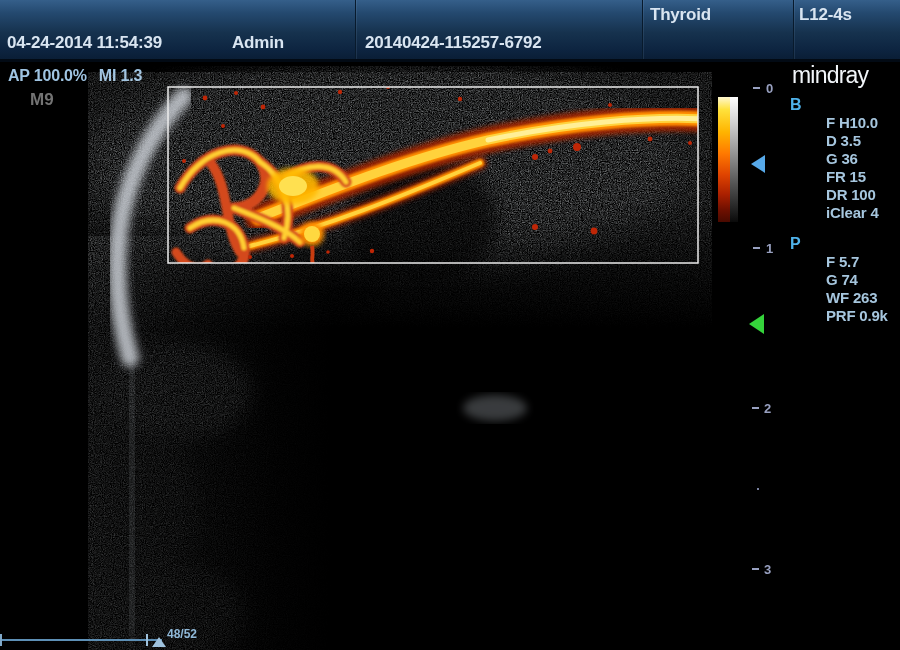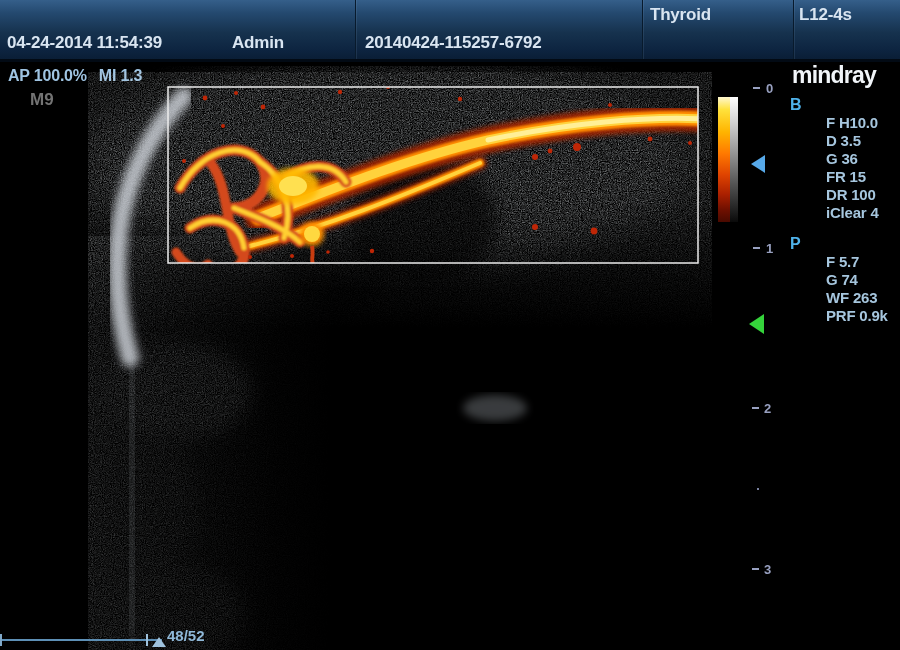--- a/index.html
+++ b/index.html
@@ -10,21 +10,21 @@
     background:linear-gradient(#355f8a 0%,#24496f 22%,#16324e 55%,#0d2440 85%,#0a1e36 100%);
     border-bottom:3px solid #020a14;box-sizing:border-box;}
   .tdiv{position:absolute;top:0;width:1px;height:59px;background:#081a2c;box-shadow:1px 0 0 rgba(160,190,220,.12);}
   .ttext{position:absolute;color:#d9e5f1;font-weight:bold;font-size:17px;letter-spacing:-.2px;white-space:nowrap;}
   
   .apline{position:absolute;left:8px;top:67px;color:#9fc4e2;font-weight:bold;font-size:16px;letter-spacing:-.2px;}
   .apline span{margin-right:12px;}
   .m9{position:absolute;left:30px;top:90px;color:#737373;font-weight:bold;font-size:17px;}
   
   .rpanel{position:absolute;left:790px;top:62px;width:108px;}
-  .logo{color:#f1f5f9;font-weight:bold;font-size:23px;letter-spacing:-.8px;margin:0 0 7px 2px;}
+  .logo{color:#f1f5f9;font-weight:normal;font-size:23px;letter-spacing:-.8px;margin:0 0 7px 2px;}
   .sect{color:#4fb2ea;font-weight:bold;font-size:16px;line-height:18px;}
   .param{color:#a6c6de;font-weight:bold;font-size:15px;line-height:18px;letter-spacing:-.2px;margin-left:36px;}
   .gap{height:13px;}
   
   .cbar{position:absolute;left:718px;top:97px;width:12px;height:125px;
     background:linear-gradient(#fff8d0 0%,#ffe23c 10%,#ffb400 28%,#ff7a00 45%,#e04400 62%,#aa2000 78%,#701000 90%,#4a0a00 100%);}
   .gbar{position:absolute;left:730px;top:97px;width:8px;height:125px;
     background:linear-gradient(#ffffff 0%,#d2d2d2 20%,#949494 45%,#525252 70%,#222 90%,#0a0a0a 100%);}
   
   .dlab{position:absolute;color:#98a0c0;font-size:13px;font-weight:bold;}
@@ -33,21 +33,21 @@
   .tri-blue{position:absolute;left:751px;top:155px;width:0;height:0;
     border-top:9px solid transparent;border-bottom:9px solid transparent;border-right:14px solid #57a9e9;}
   .tri-green{position:absolute;left:749px;top:314px;width:0;height:0;
     border-top:10px solid transparent;border-bottom:10px solid transparent;border-right:15px solid #35d33b;}
   
   .cine-line{position:absolute;left:0;top:639px;width:162px;height:2px;background:#5d8fb5;}
   .cine-start{position:absolute;left:0;top:634px;width:2px;height:12px;background:#7fa8c8;}
   .cine-tick{position:absolute;left:146px;top:634px;width:2px;height:12px;background:#9fc2dd;}
   .cine-cursor{position:absolute;left:152px;top:637px;width:0;height:0;
     border-left:7px solid transparent;border-right:7px solid transparent;border-bottom:10px solid #9fc2dd;}
-  .frame{position:absolute;left:167px;top:627px;color:#8fb8d8;font-weight:bold;font-size:15px;text-align:center;}
+  .frame{position:absolute;left:167px;top:627px;color:#8fb8d8;font-weight:bold;font-size:12px;text-align:center;}
   .us{position:absolute;left:88px;top:66px;}
 </style>
 </head>
 <body>
 
 <div id="app">
 
   <div class="topbar">
     <span class="ttext" style="left:7px;top:33px;">04-24-2014 11:54:39</span>
     <span class="ttext" style="left:232px;top:33px;">Admin</span>

